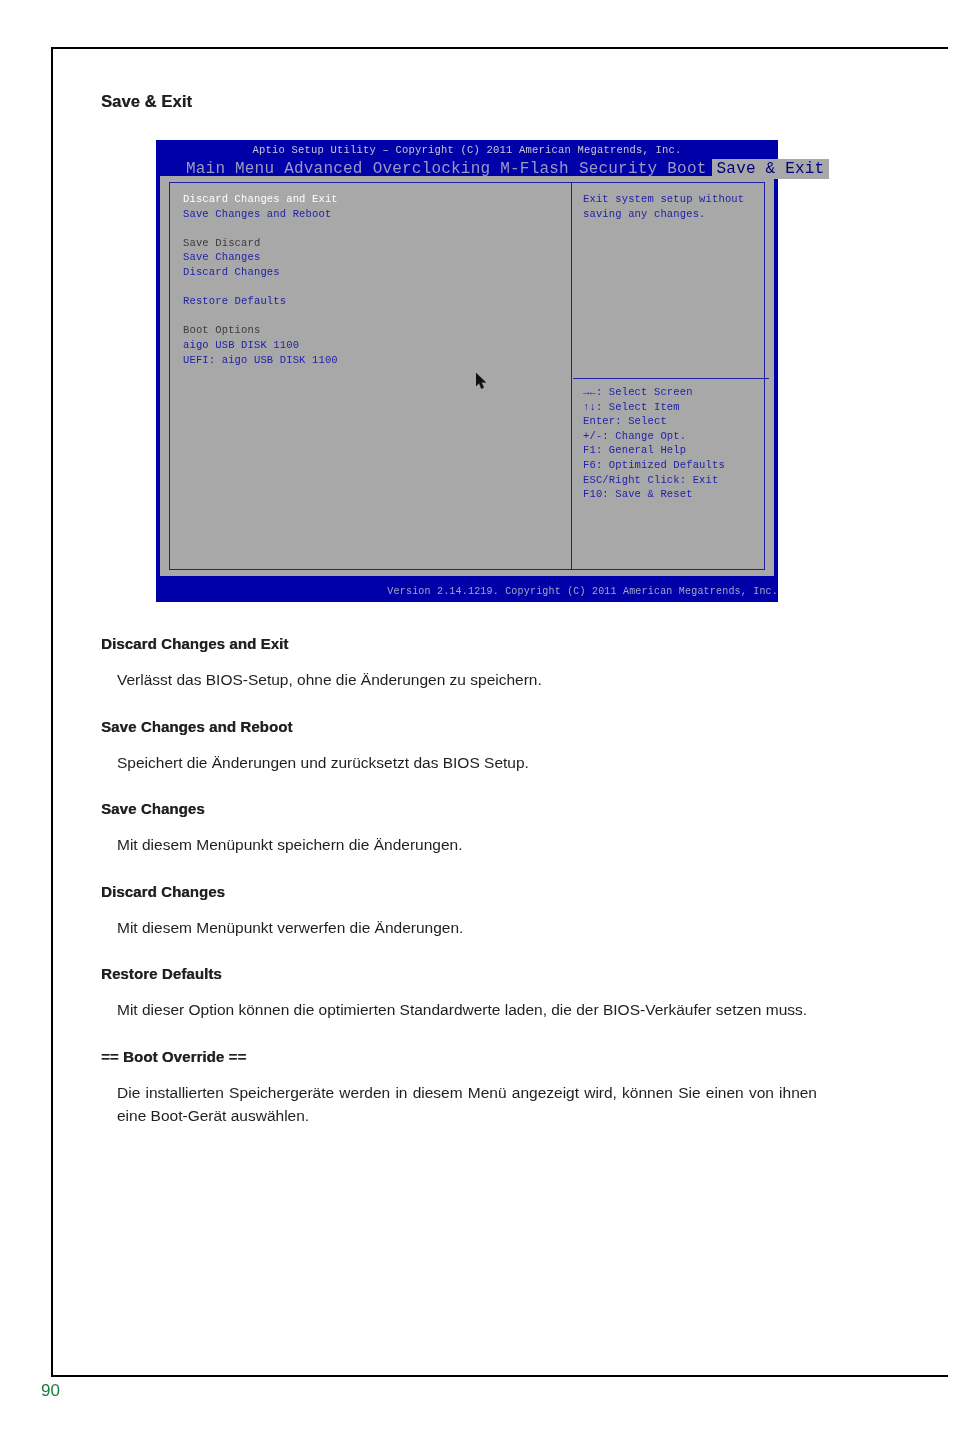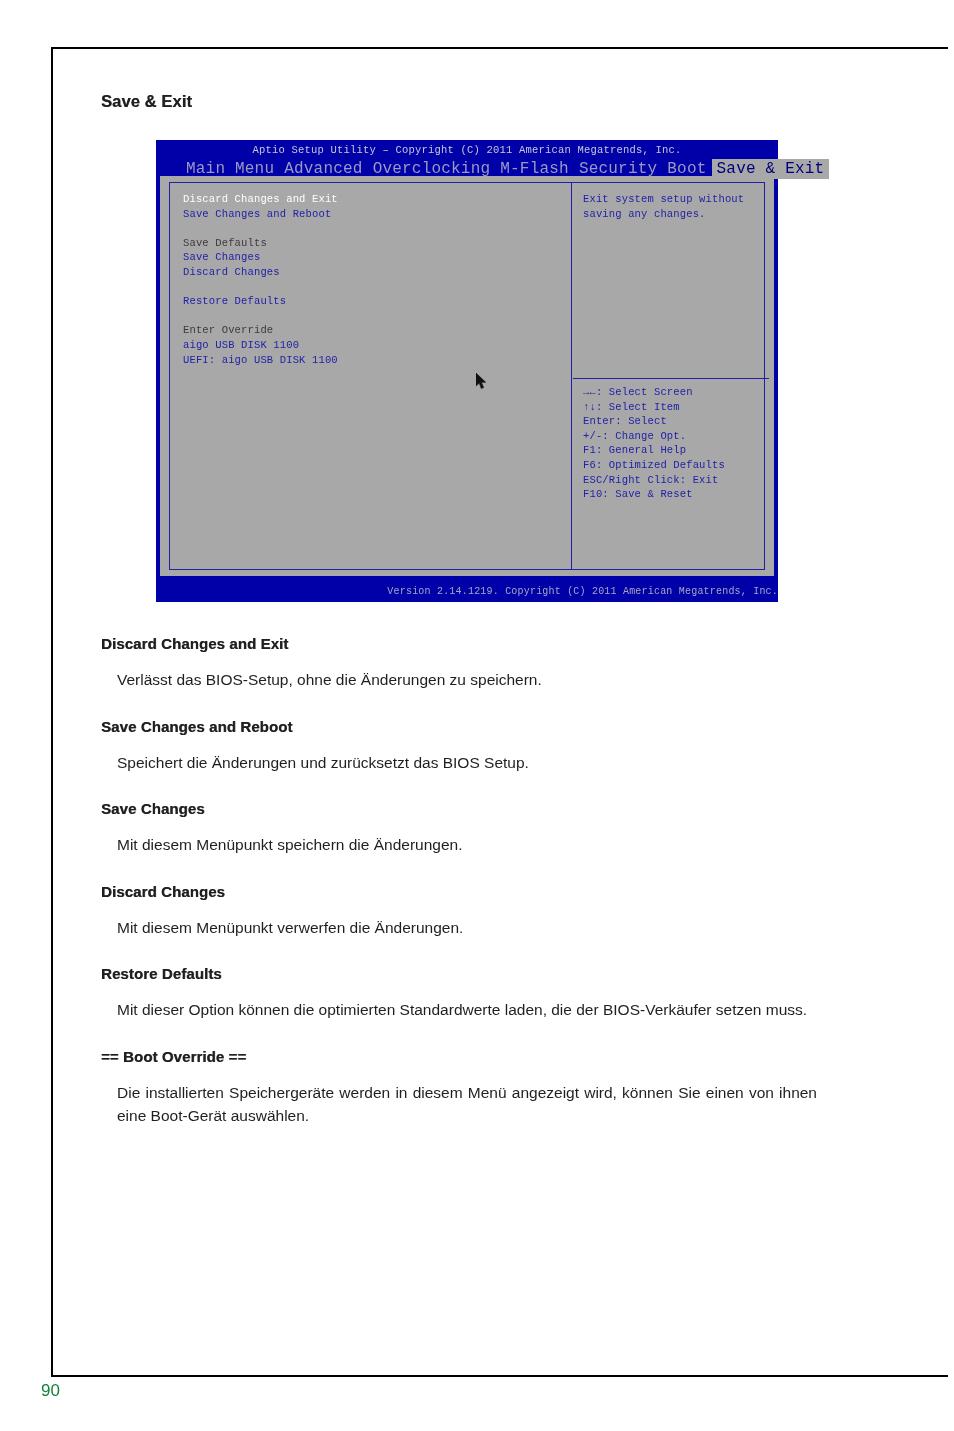--- a/index.html
+++ b/index.html
@@ -217,27 +217,27 @@
     <div id="bios-menubar"><span class="tab">Main Menu</span><span class="tab">Advanced</span><span class="tab">Overclocking</span><span class="tab">M-Flash</span><span class="tab">Security</span><span class="tab">Boot</span><span class="tab active">Save &amp; Exit</span></div>
 
     <div id="bios-body">
       <div id="bios-panes">
 
         <div id="bios-left">
           <div id="bios-left-items">
               <div class="bios-line white">Discard Changes and Exit</div>
               <div class="bios-line">Save Changes and Reboot</div>
               <div class="bios-line spacer">&nbsp;</div>
-              <div class="bios-line label">Save Defaults</div>
+              <div class="bios-line label">Save Discard</div>
               <div class="bios-line">Save Changes</div>
               <div class="bios-line">Discard Changes</div>
               <div class="bios-line spacer">&nbsp;</div>
               <div class="bios-line">Restore Defaults</div>
               <div class="bios-line spacer">&nbsp;</div>
-              <div class="bios-line label">Enter Override</div>
+              <div class="bios-line label">Boot Options</div>
               <div class="bios-line">aigo USB DISK 1100</div>
               <div class="bios-line">UEFI: aigo USB DISK 1100</div>
             </div>
           <svg id="bios-cursor" viewBox="0 0 11 17">
             <polygon points="0,0 0,13 3.2,10.1 5.4,15.6 7.6,14.6 5.4,9.3 9.7,9.3" fill="#101010" stroke="#101010" stroke-width="0.6"></polygon>
           </svg>
         </div>
 
         <div id="bios-right">
           <div id="bios-help-text">

